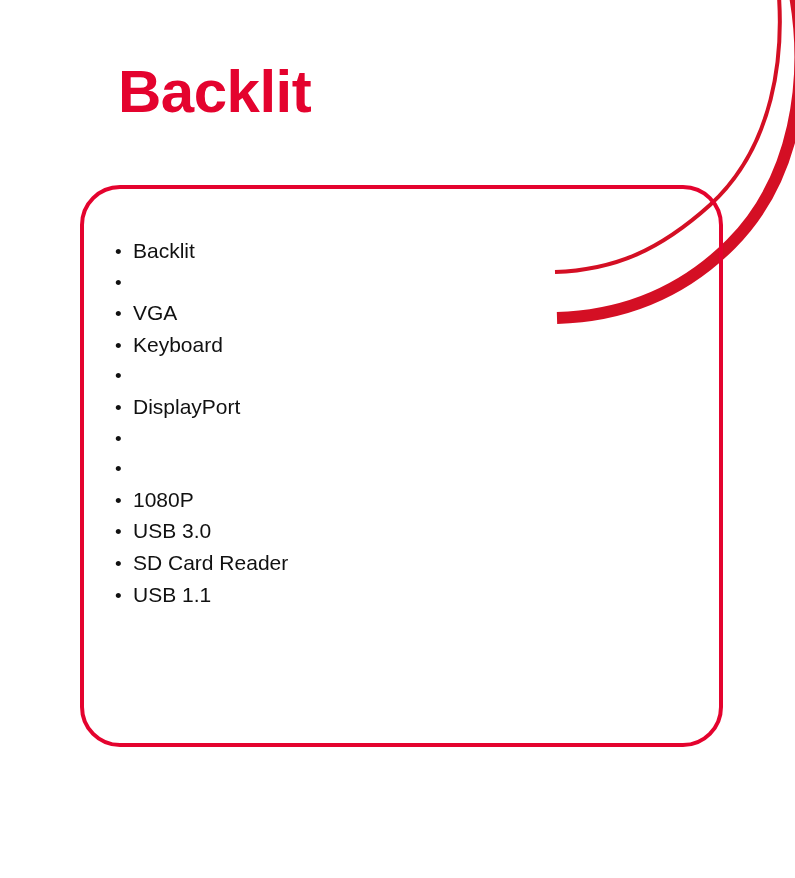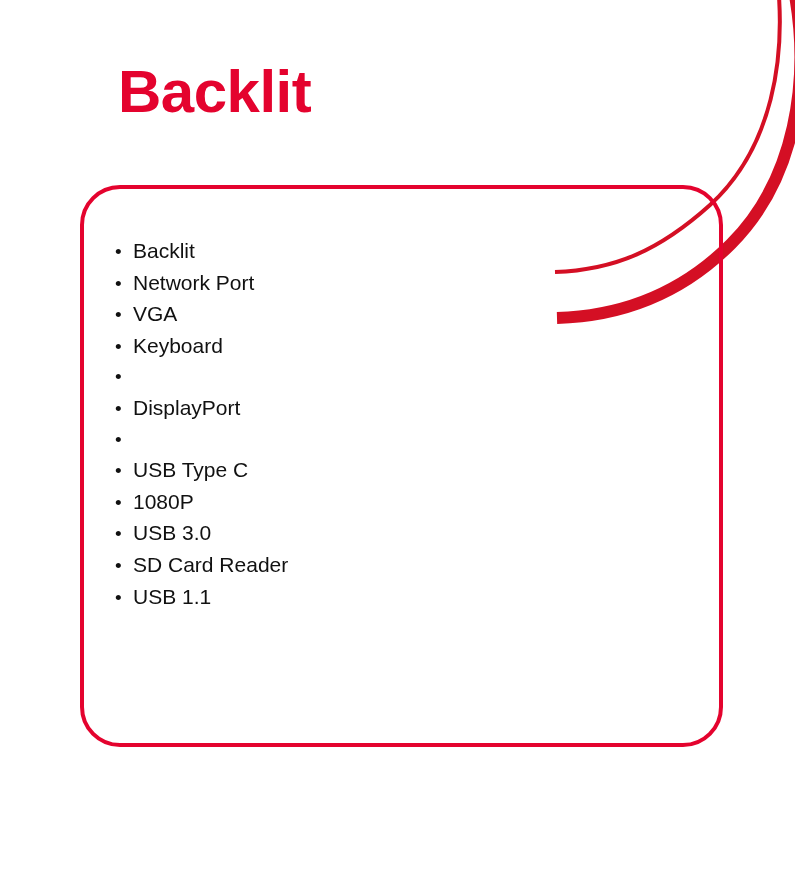--- a/index.html
+++ b/index.html
@@ -98,21 +98,20 @@
 
   <div class="panel"></div>
 
   <ul class="feature-list">
     <li class="feature-item">
       <span class="bullet">•</span>
       <span class="feature-label">Backlit</span>
     </li>
     <li class="feature-item">
       <span class="bullet">•</span>
-      <span class="feature-label">Network Port</span>
     </li>
     <li class="feature-item">
       <span class="bullet">•</span>
       <span class="feature-label">VGA</span>
     </li>
     <li class="feature-item">
       <span class="bullet">•</span>
       <span class="feature-label">Keyboard</span>
     </li>
     <li class="feature-item">
@@ -120,21 +119,20 @@
     </li>
     <li class="feature-item">
       <span class="bullet">•</span>
       <span class="feature-label">DisplayPort</span>
     </li>
     <li class="feature-item">
       <span class="bullet">•</span>
     </li>
     <li class="feature-item">
       <span class="bullet">•</span>
-      <span class="feature-label">USB Type C</span>
     </li>
     <li class="feature-item">
       <span class="bullet">•</span>
       <span class="feature-label">1080P</span>
     </li>
     <li class="feature-item">
       <span class="bullet">•</span>
       <span class="feature-label">USB 3.0</span>
     </li>
     <li class="feature-item">

